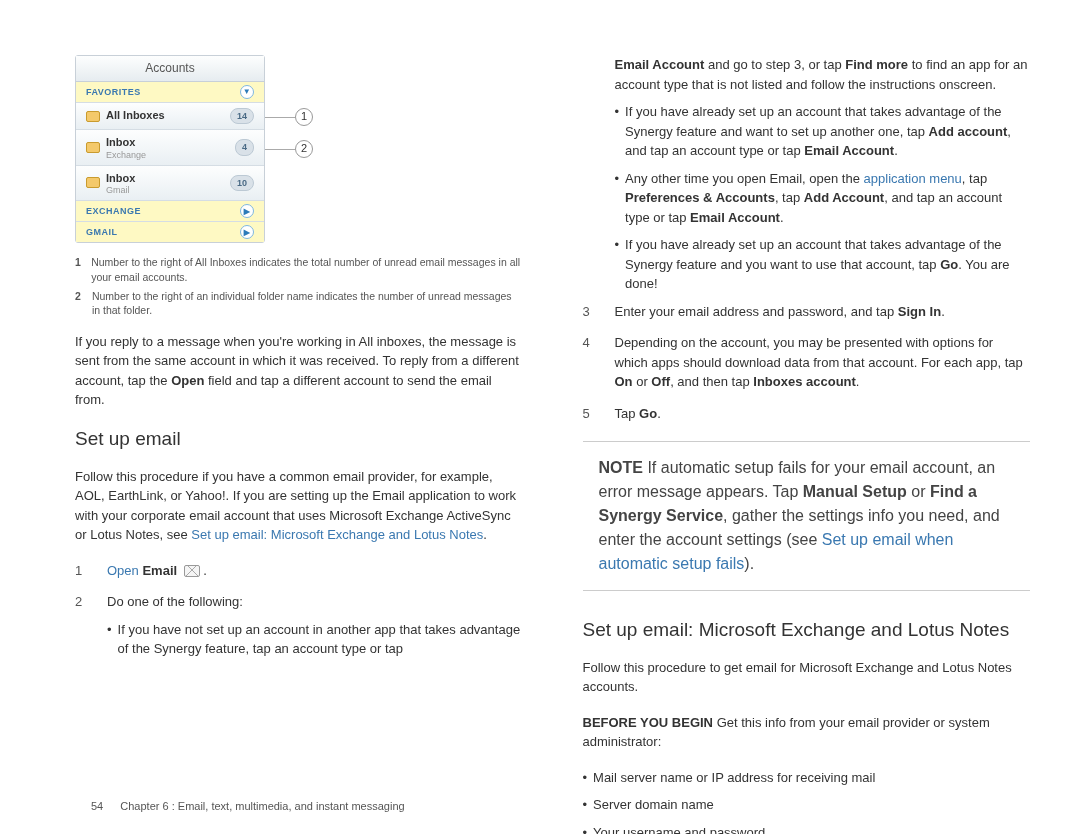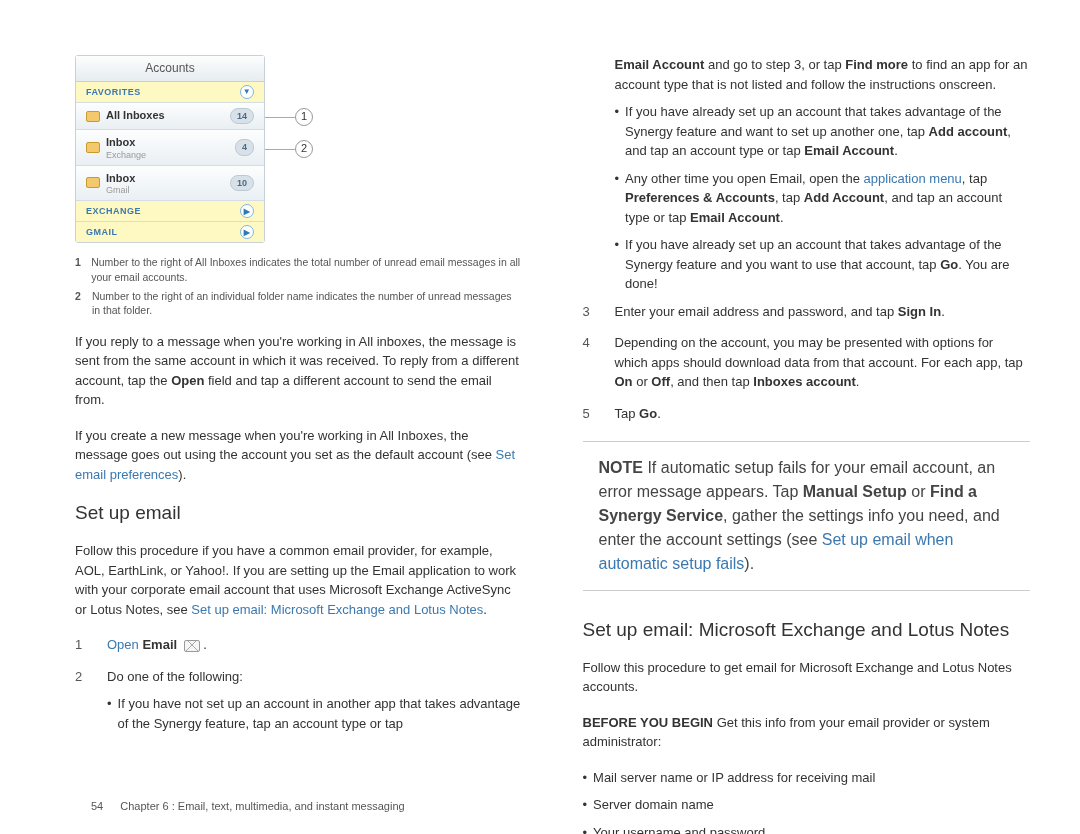--- a/index.html
+++ b/index.html
@@ -175,23 +175,20 @@
       <div class="legend-row">
           <span class="legend-num">2</span>
           <span>Number to the right of an individual folder name indicates the number of unread messages in that folder.</span>
         </div>
     </div>
 
     <p class="para">
       <span>If you reply to a message when you're working in All inboxes, the message is sent from the same account in which it was received. To reply from a different account, tap the </span><b>Open</b><span> field and tap a different account to send the email from.</span>
     </p>
 
-    <p class="para">
-      <span>If you create a new message when you're working in All Inboxes, the message goes out using the account you set as the default account (see </span><span class="link">Set email preferences</span><span>).</span>
-    </p>
 
     <h2>Set up email</h2>
 
     <p class="para">
       <span>Follow this procedure if you have a common email provider, for example, AOL, EarthLink, or Yahoo!. If you are setting up the Email application to work with your corporate email account that uses Microsoft Exchange ActiveSync or Lotus Notes, see </span><span class="link">Set up email: Microsoft Exchange and Lotus Notes</span>.
     </p>
 
     <div class="step">
       <span class="step-num">1</span>
       <div class="step-body">

